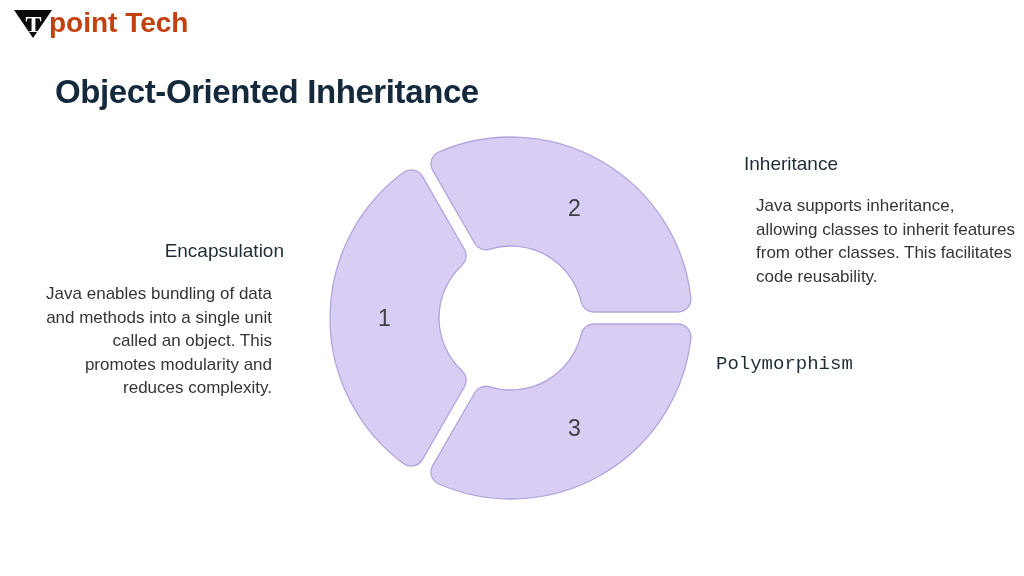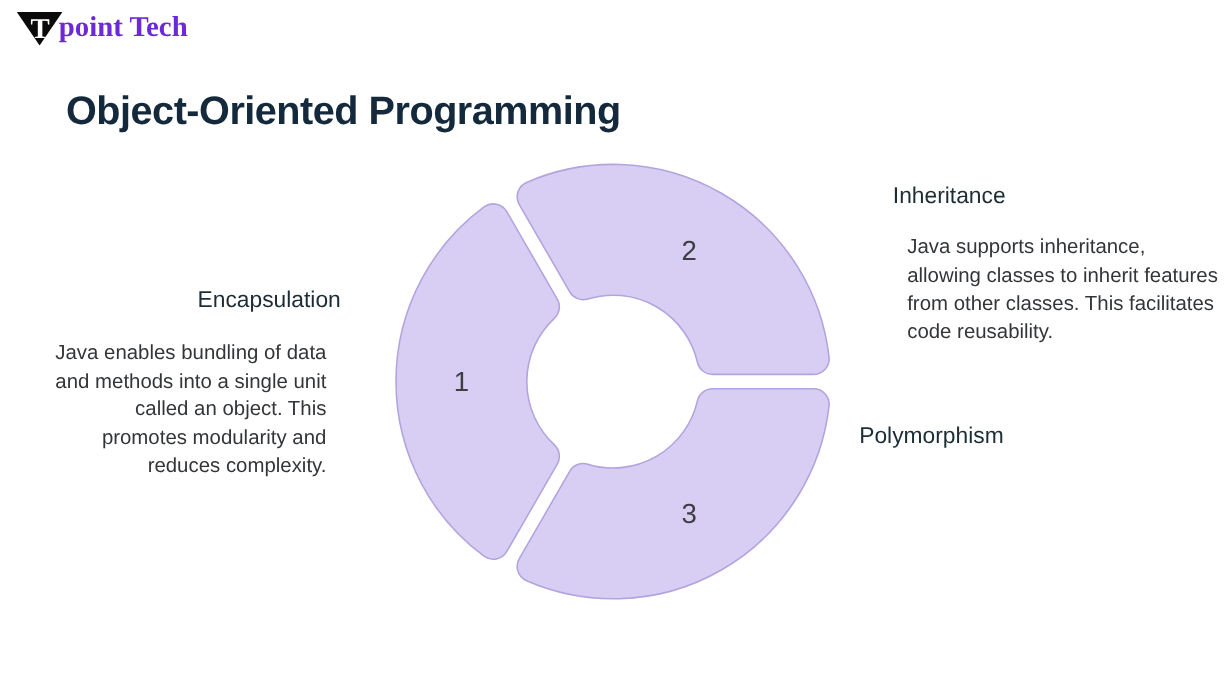--- a/index.html
+++ b/index.html
@@ -22,25 +22,25 @@
   }
   .logo-mark { width: 38px; height: 28px; display: block; margin-top: 2px; }
   .logo-mark text {
     font-family: "Liberation Serif", serif;
     font-weight: 700;
     font-size: 24px;
     fill: #ffffff;
     text-anchor: middle;
   }
   .logo-text {
-    font-family: Liberation Serif, serif;
+    font-family: Liberation Sans, sans-serif;
     font-weight: 700;
-    font-size: 24px;
+    font-size: 28px;
     line-height: 30px;
-    color: #6d28d9;
+    color: #c2410c;
     margin-left: -3px;
   }
 
   
   .title {
     position: absolute;
     left: 55px;
     top: 72px;
     margin: 0;
     font-size: 33px;
@@ -63,21 +63,21 @@
     margin: 12px;
     font-size: 17px;
     line-height: 23.5px;
     color: #333639;
     white-space: pre-line;
   }
   .block-encapsulation { top: 238px; right: 740px; text-align: right; }
   .block-encapsulation p { margin-top: 18px; }
   .block-inheritance { top: 151px; left: 744px; text-align: left; }
   .block-inheritance p { margin-top: 17px; }
-  .block-polymorphism { top: 351px; left: 716px; text-align: left; }
+  .block-polymorphism { top: 351px; left: 716px; text-align: left; font-family: Liberation Mono, monospace; }
   .block-polymorphism p { margin-top: 29px; }
 
   
   .chart {
     position: absolute;
     left: 311px;
     top: 118px;
     width: 400px;
     height: 400px;
   }
@@ -93,21 +93,21 @@
 <div class="slide">
 
   <div class="logo">
     <svg class="logo-mark" viewBox="0 0 38 28" aria-hidden="true">
       <polygon points="0,0 38,0 19,28" fill="#0a0a0a"></polygon>
       <text x="19.5" y="21.5">T</text>
     </svg>
     <span class="logo-text">point Tech</span>
   </div>
 
-  <h1 class="title">Object-Oriented Programming</h1>
+  <h1 class="title">Object-Oriented Inheritance</h1>
 
   <section class="txt-block block-encapsulation">
     <h2>Encapsulation</h2>
     <p>Java enables bundling of data
 and methods into a single unit
 called an object. This
 promotes modularity and
 reduces complexity.</p>
   </section>
 

